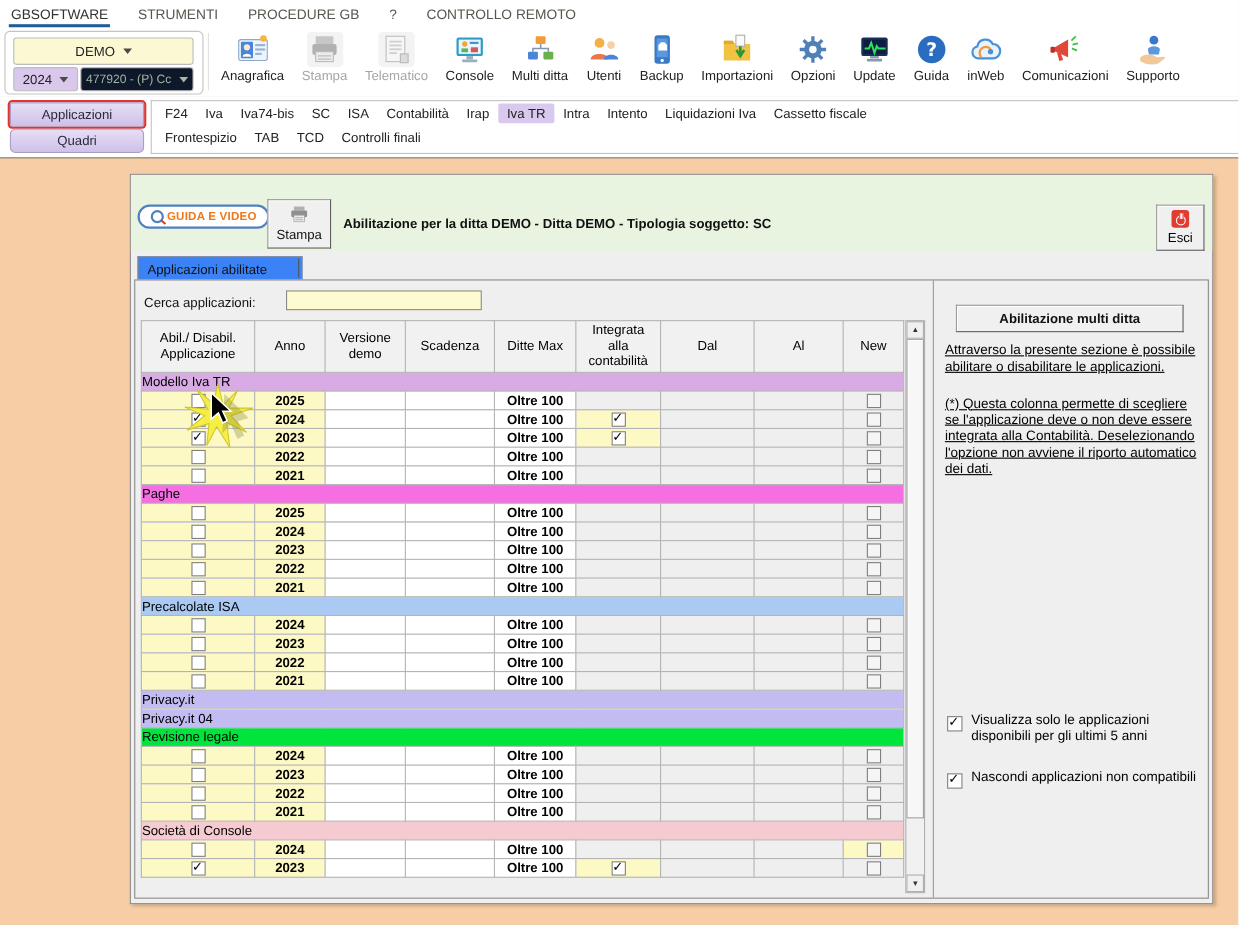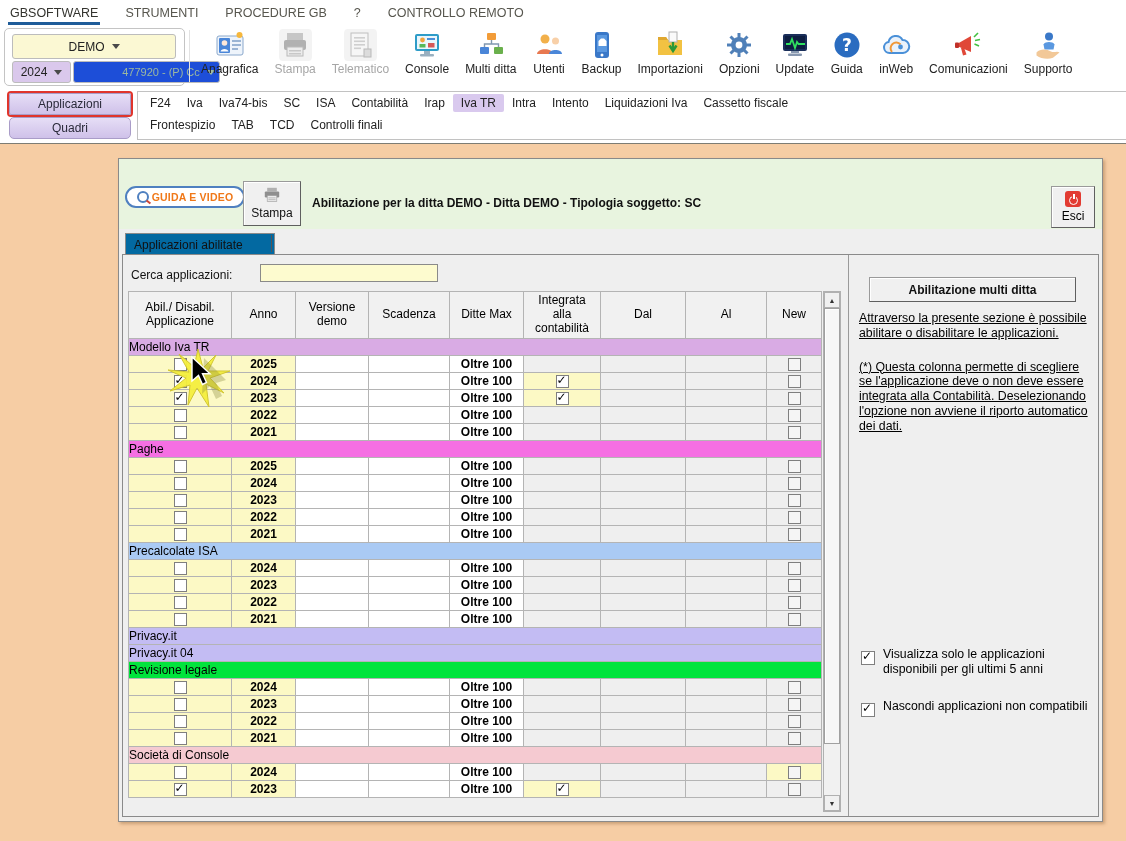--- a/index.html
+++ b/index.html
@@ -11,21 +11,21 @@
   .menu-item{font-size:12.5px;color:#57564e;cursor:default;white-space:nowrap;}
   .menu-item.active{color:#33332e;font-weight:normal;position:relative;}
   .menu-item.active::after{content:"";position:absolute;left:-2px;right:-2px;bottom:-5px;height:3px;background:#1f5c99;}
 
   
   #toolbar{position:absolute;top:25px;left:0;right:0;height:63px;background:#fff;border-bottom:1px solid #dcdcdc;}
   #combo-group{position:absolute;left:4px;top:3px;width:179px;height:56px;border:1px solid #c4c4c4;border-radius:5px;background:#fff;}
   .combo{position:absolute;border:1px solid #bcbcbc;border-radius:3px;font-size:12px;display:flex;align-items:center;justify-content:center;color:#222;}
   #combo-demo{left:7px;top:5px;width:162px;height:23px;background:#fbf8d3;}
   #combo-year{left:7px;top:32px;width:57px;height:20px;background:#dac8ec;}
-  #combo-code{left:68px;top:32px;width:101px;height:20px;background:#1d4ed8;color:#9cb89e;font-size:11px;padding-left:44px;}
+  #combo-code{left:68px;top:32px;width:101px;height:20px;background:#0f172a;color:#9cb89e;font-size:11px;}
   .chev{width:0;height:0;border-left:4px solid transparent;border-right:4px solid transparent;border-top:5px solid #4a4a4a;margin-left:7px;}
   #combo-code .chev{border-top-color:#a0bca2;}
   #toolbar-vsep{position:absolute;left:189px;top:5px;bottom:6px;width:1px;background:#e2e2e2;}
   #toolbar-icons{position:absolute;left:193px;top:2px;right:0;height:60px;display:flex;align-items:flex-start;}
   .tbtn{display:flex;flex-direction:column;align-items:center;padding:2px 8px;cursor:default;}
   .ticon{width:33px;height:32px;display:flex;align-items:center;justify-content:center;}
   .ticon svg{width:30px;height:30px;}
   .tlabel{font-size:12px;color:#222;margin-top:1px;white-space:nowrap;}
   .tbtn.disabled .ticon{background:#f1f1f1;border-radius:4px;filter:grayscale(1);opacity:.8;}
   .tbtn.disabled .tlabel{color:#a6a6a6;}
@@ -50,21 +50,21 @@
   #guida-btn{position:absolute;top:27px;left:6px;width:116px;height:18px;border:2px solid #4f80c0;border-radius:11px;background:#fff;display:flex;align-items:center;justify-content:center;font-size:10.5px;font-weight:bold;color:#f07818;letter-spacing:.2px;cursor:default;}
   .lens{width:8px;height:8px;border:2px solid #4f80c0;border-radius:50%;position:relative;margin-right:3px;flex:none;}
   .lens::after{content:"";position:absolute;width:5px;height:2px;background:#d04838;transform:rotate(40deg);right:-4px;bottom:-2px;}
   .btn3d{background:#f0f0f0;border:1px solid #9a9a9a;border-right-color:#5f5f5f;border-bottom-color:#5f5f5f;box-shadow:inset 1px 1px 0 #fff;}
   #stampa-btn{position:absolute;left:124px;top:22px;width:56px;height:43px;display:flex;flex-direction:column;align-items:center;justify-content:center;font-size:12px;color:#111;cursor:default;}
   #dlg-heading{position:absolute;left:193px;top:37px;font-size:12px;font-weight:bold;color:#111;}
   #esci-btn{position:absolute;left:932px;top:27px;width:42px;height:40px;display:flex;flex-direction:column;align-items:center;justify-content:center;font-size:12px;gap:2px;cursor:default;}
   .esci-icon{width:16px;height:16px;background:#e23b32;border-radius:3px;position:relative;}
   .esci-icon::before{content:"";position:absolute;left:3.5px;top:4.5px;width:9px;height:9px;border:1.6px solid #fff;border-radius:50%;box-sizing:border-box;}
   .esci-icon::after{content:"";position:absolute;left:7px;top:2.5px;width:2px;height:5.5px;background:#fff;border-left:1px solid #e23b32;border-right:1px solid #e23b32;}
-  #dlg-tab{position:absolute;left:6px;top:74px;width:140px;height:22px;background:#0369a1;border:1px solid #8a8a8a;border-bottom:none;font-size:12px;display:flex;align-items:center;padding-left:8px;color:#111;}
+  #dlg-tab{position:absolute;left:6px;top:74px;width:140px;height:22px;background:#3b82f6;border:1px solid #8a8a8a;border-bottom:none;font-size:12px;display:flex;align-items:center;padding-left:8px;color:#111;}
   #dlg-tab-tick{position:absolute;left:152px;top:76px;width:1px;height:17px;background:#555;}
 
   #content-panel{position:absolute;left:3px;top:95px;width:975px;height:561px;border:1px solid #8a8a8a;background:#efefef;}
   #search-label{position:absolute;left:8px;top:13px;font-size:12px;color:#111;}
   #search-input{position:absolute;left:137px;top:9px;width:170px;height:16px;background:#fdfbcf;border:1px solid #8a8a8a;font-size:12px;padding:0 3px;}
 
   
   #table-wrap{position:absolute;left:5px;top:36px;}
   #app-table{border-collapse:collapse;table-layout:fixed;width:693px;font-size:12px;color:#000;background:#efefef;border:1px solid #8a8a8a;}
   #app-table th,#app-table td{border:1px solid #b4b4b4;padding:0;overflow:hidden;white-space:nowrap;}

